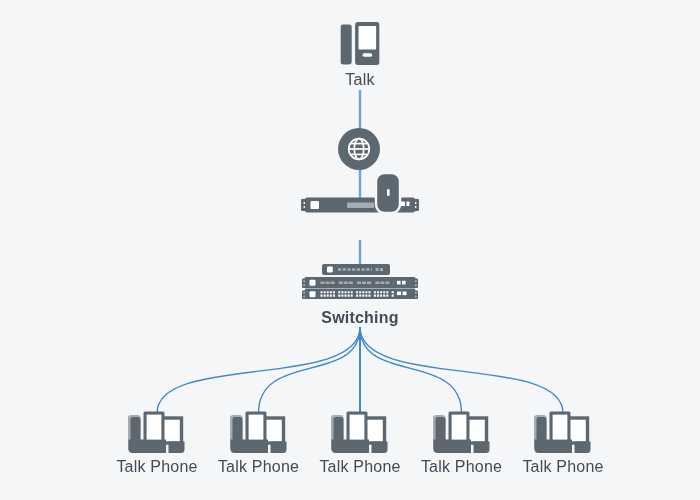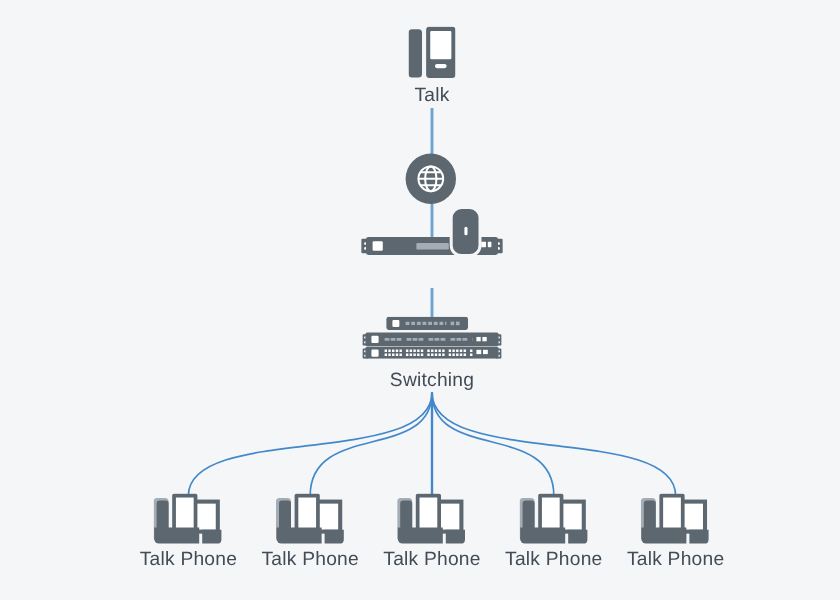--- a/index.html
+++ b/index.html
@@ -138,21 +138,21 @@
         <use href="#icon-globe"></use>
       </svg>
   </div>
 
   <div class="node" style="left:300px;top:172px;width:120px;">
     <svg width="118" height="42" viewBox="0 0 118 42">
         <use href="#icon-gateway"></use>
       </svg>
   </div>
 
-  <div class="node" style="left:300px;top:264px;width:120px;">
+  <div class="node" style="left:300px;top:264px;width:120px;font-weight:bold;">
     <svg width="116" height="35" viewBox="0 0 116 35">
         <use href="#icon-switchstack"></use>
       </svg>
     <span class="label" style="margin-top:10px;">Switching</span>
   </div>
 
   <div class="node" style="left:117px;top:411px;width:80px;">
     <svg width="58" height="43" viewBox="0 0 58 43">
         <use href="#icon-deskphone"></use>
       </svg>

